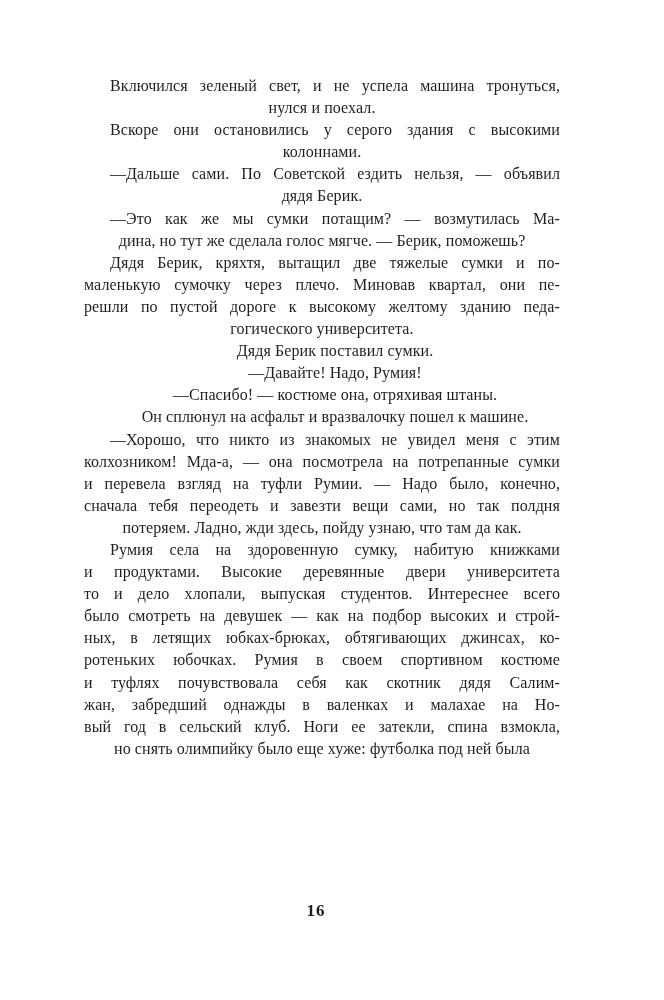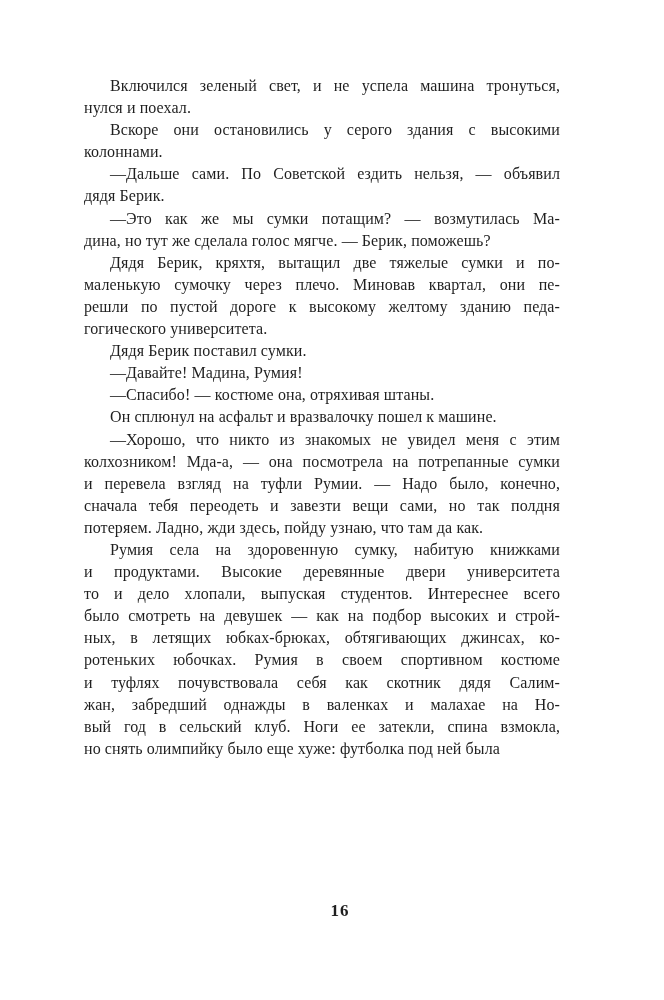--- a/index.html
+++ b/index.html
@@ -18,34 +18,34 @@
   .text-block {
     position: absolute;
     left: 84px; top: 75px;
     width: 476px;
   }
   .paragraph { margin: 0; padding: 0; }
   .line {
     height: 22.1px;
     line-height: 22.1px;
     font-size: 16px;
-    text-align: left;
+    text-align: center;
     overflow: hidden;
     letter-spacing: 0.1px;
   }
   
   .line.just {
     text-align: justify;
     text-align-last: justify;
   }
   
   .line.first { text-indent: 26px; }
   .page-number {
     position: absolute;
-    left: 102px; top: 901px;
+    left: 78px; top: 901px;
     width: 476px;
     text-align: center;
     font-size: 17px;
     font-weight: 700;
     letter-spacing: 1px;
     color: #1f1f1f;
   }
 </style>
 </head>
 <body>
@@ -73,21 +73,21 @@
       <div class="paragraph">
         <div class="line first just">Дядя Берик, кряхтя, вытащил две тяжелые сумки и по-</div>
         <div class="line just">маленькую сумочку через плечо. Миновав квартал, они пе-</div>
         <div class="line just">решли по пустой дороге к высокому желтому зданию педа-</div>
         <div class="line">гогического университета.</div>
       </div>
       <div class="paragraph">
         <div class="line first">Дядя Берик поставил сумки.</div>
       </div>
       <div class="paragraph">
-        <div class="line first">—Давайте! Мадина, Румия!</div>
+        <div class="line first">—Давайте! Надо, Румия!</div>
       </div>
       <div class="paragraph">
         <div class="line first">—Спасибо! — костюме она, отряхивая штаны.</div>
       </div>
       <div class="paragraph">
         <div class="line first">Он сплюнул на асфальт и вразвалочку пошел к машине.</div>
       </div>
       <div class="paragraph">
         <div class="line first just">—Хорошо, что никто из знакомых не увидел меня с этим</div>
         <div class="line just">колхозником! Мда-а, — она посмотрела на потрепанные сумки</div>

